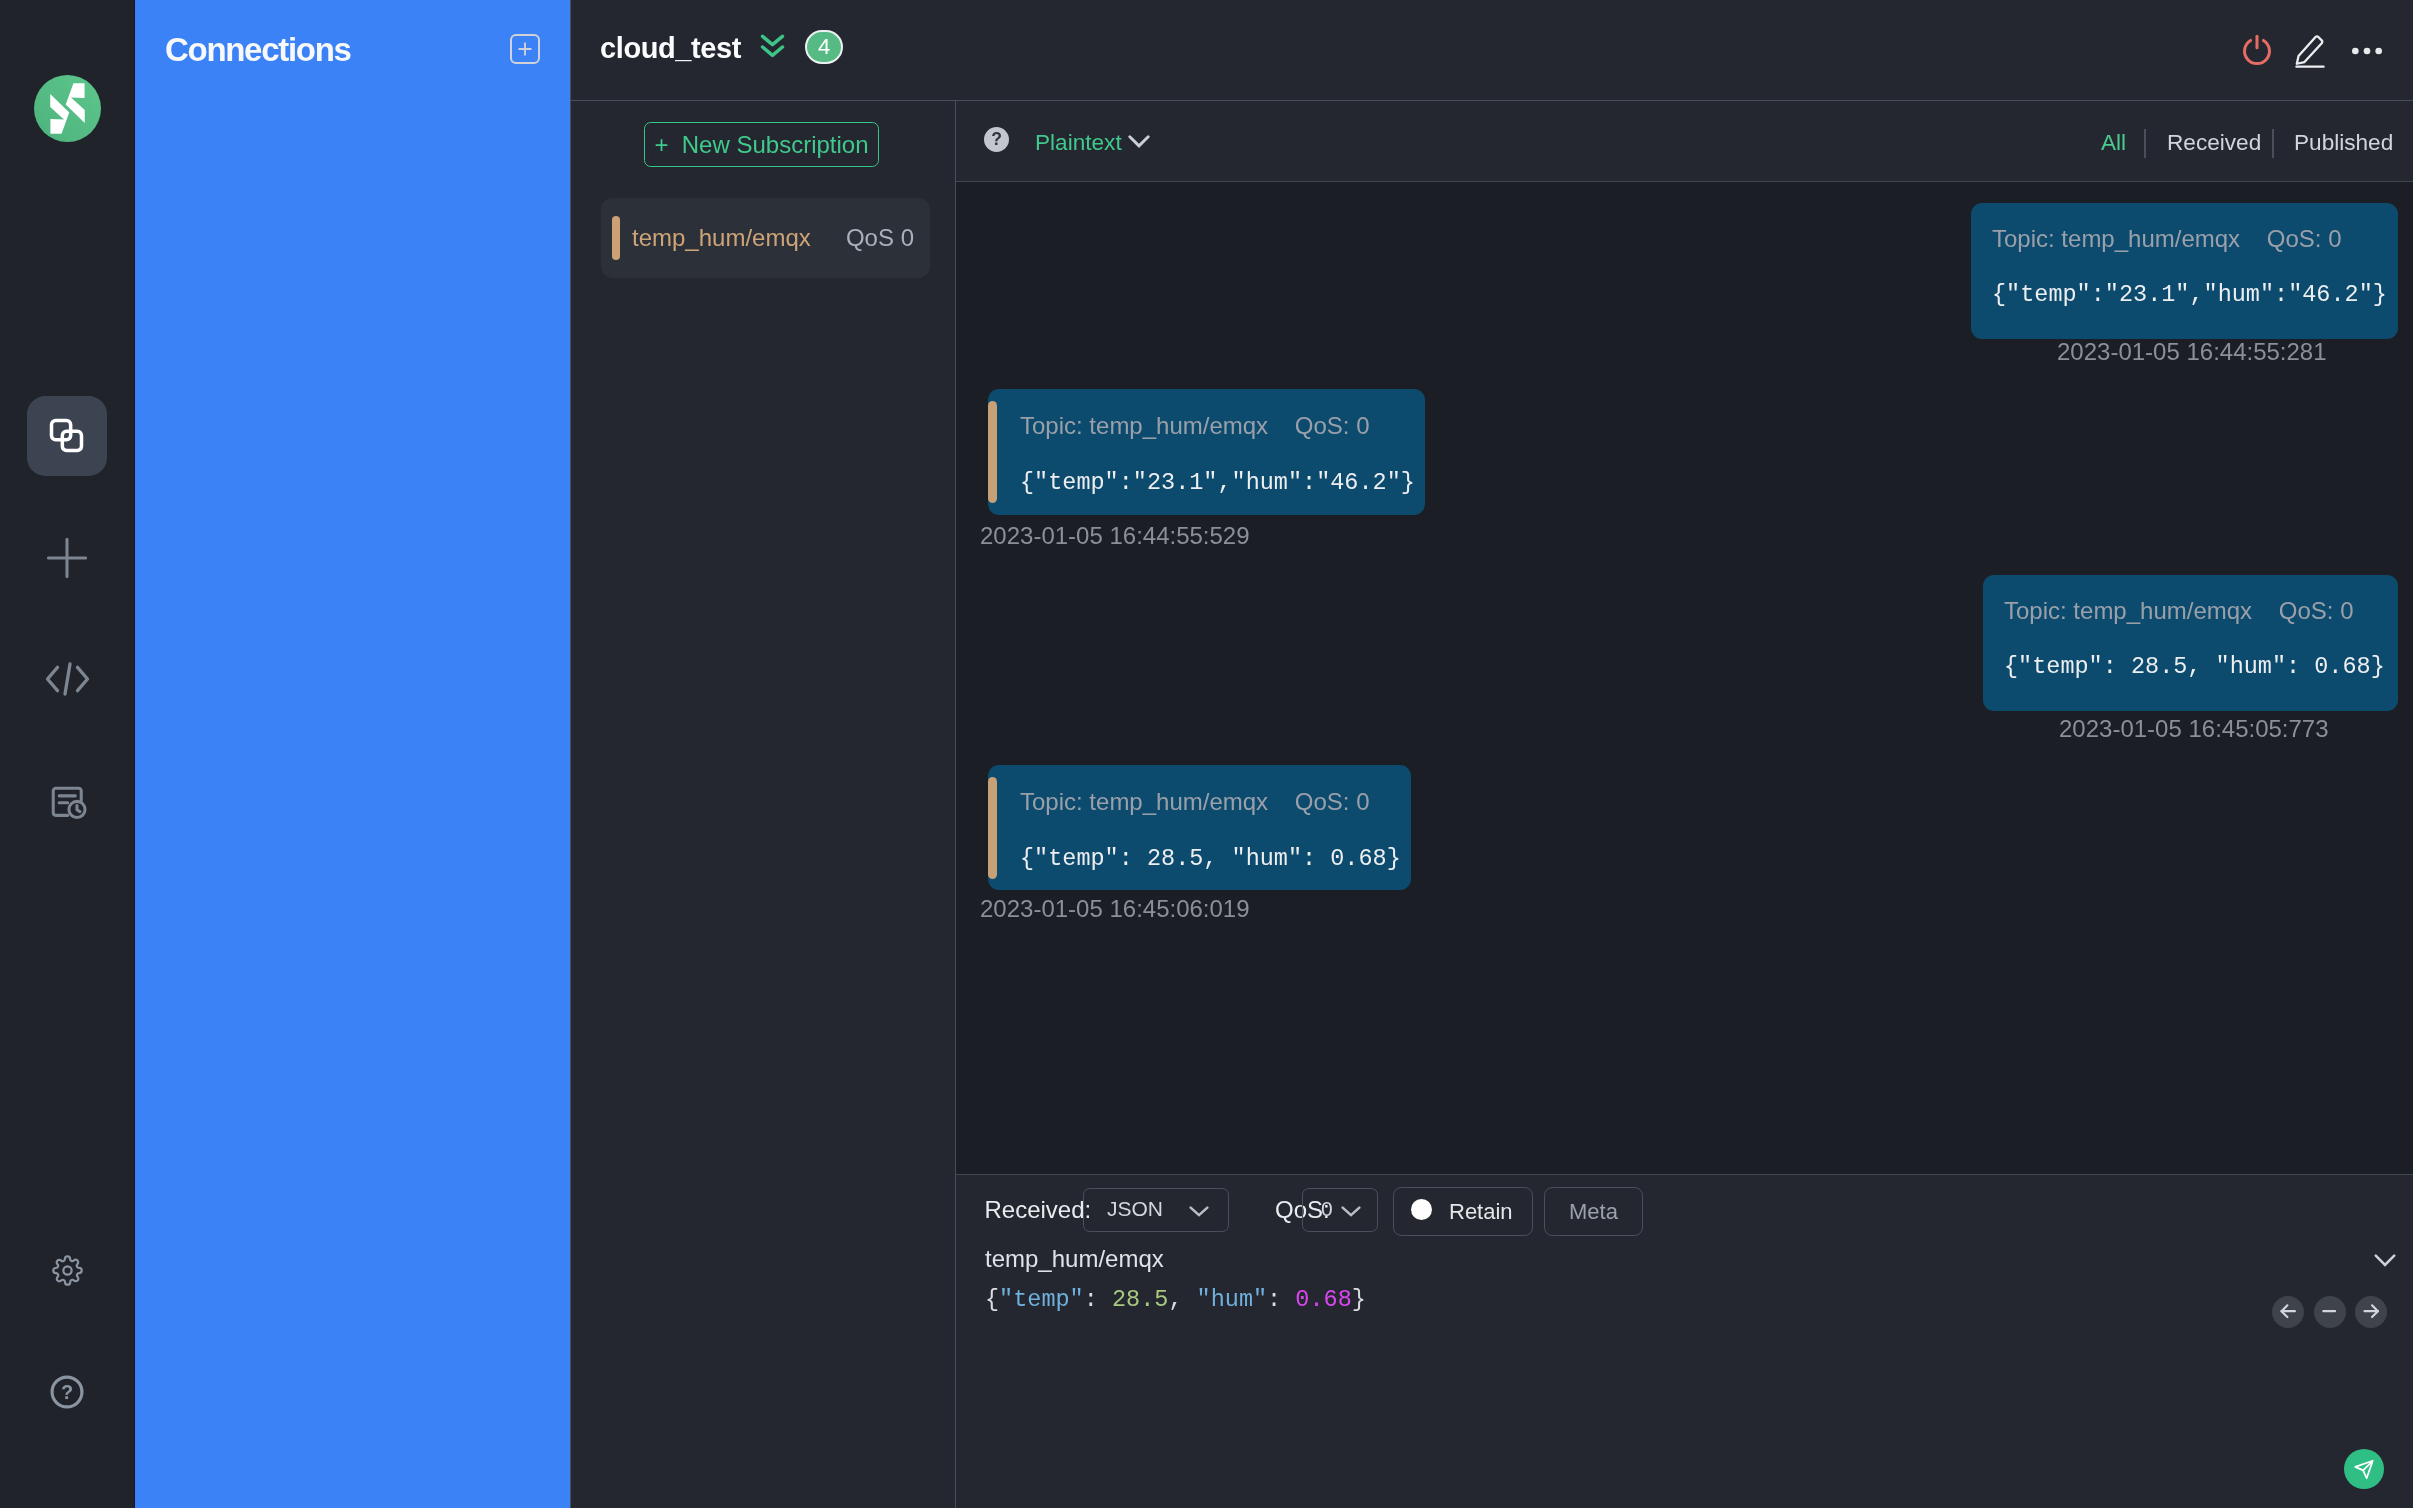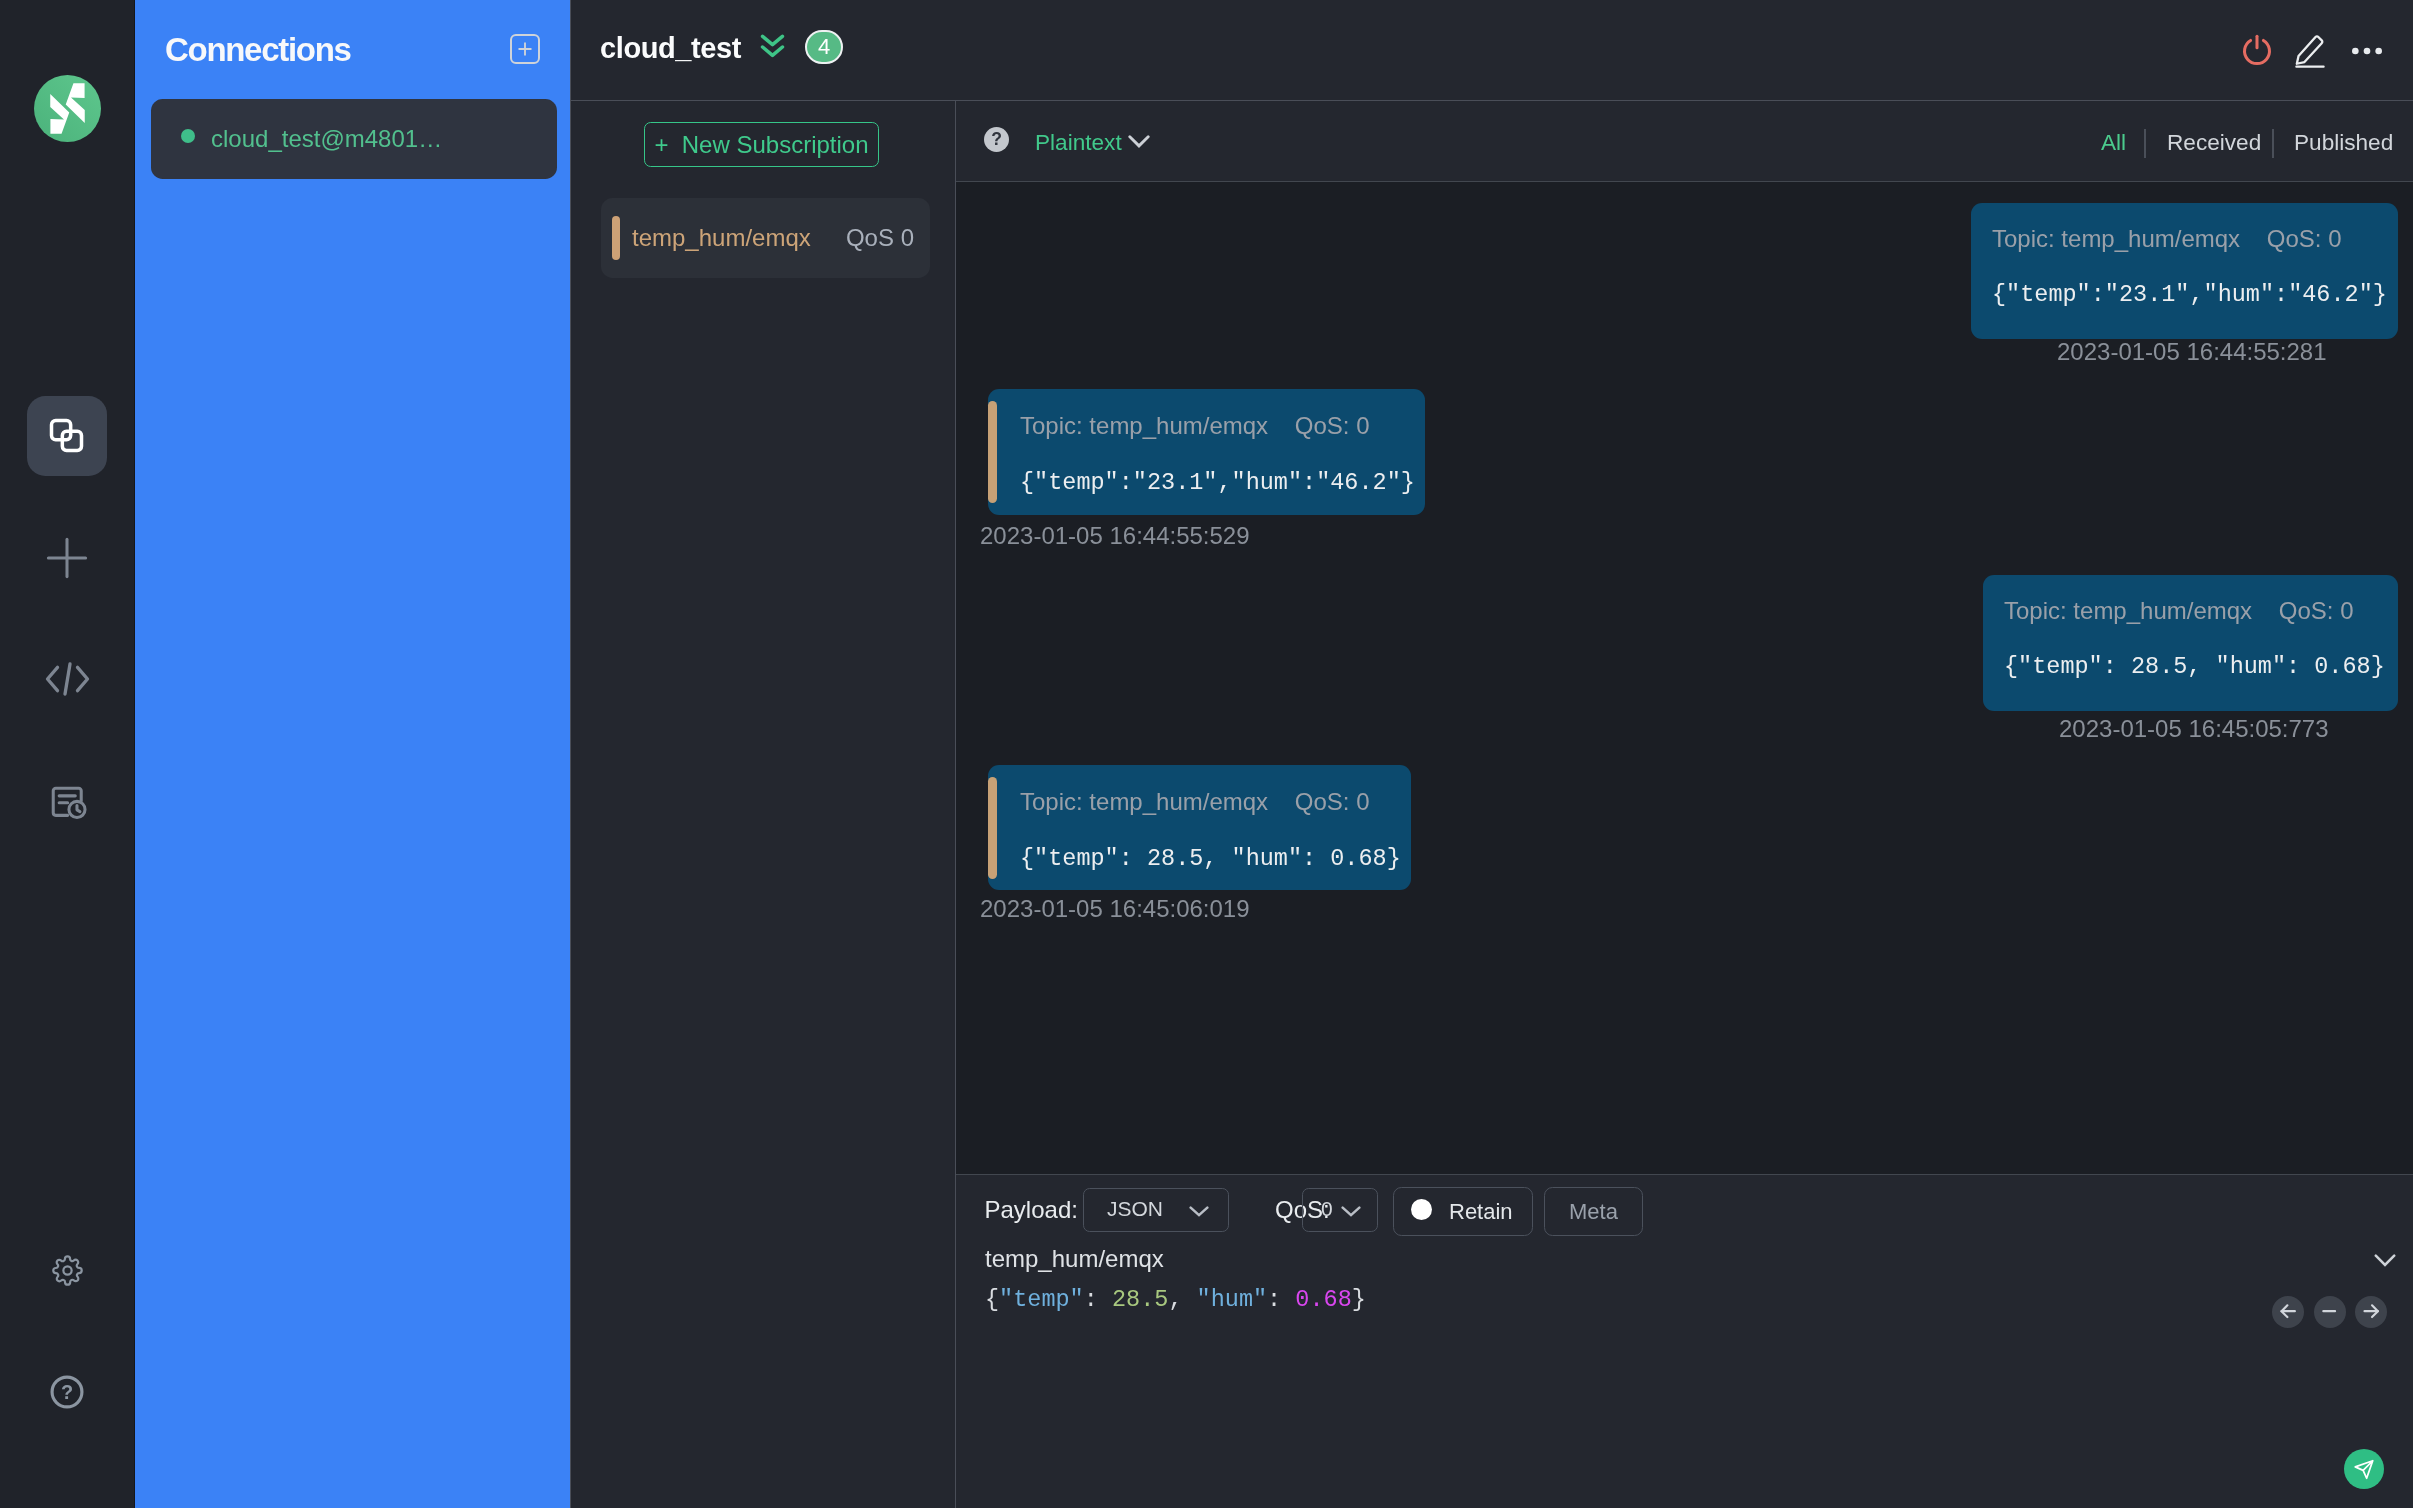--- a/index.html
+++ b/index.html
@@ -115,24 +115,20 @@
       <text x="20.5" y="28.5" text-anchor="middle" fill="#8b95a1" font-size="24" font-weight="700" font-family="Liberation Sans">?</text>
     </svg>
   </div>
 
   <div class="abs" id="connpanel">
     <div class="abs" id="conntitle">Connections</div>
     <svg class="abs" id="connplus" viewBox="0 0 36 36">
       <line x1="18" y1="9" x2="18" y2="27" stroke="#cfd3d9" stroke-width="2.6"></line>
       <line x1="9" y1="18" x2="27" y2="18" stroke="#cfd3d9" stroke-width="2.6"></line>
     </svg>
-    <div class="abs" id="conncard">
-      <div class="abs" id="conndot"></div>
-      <div class="abs" id="conntext">cloud_test@m4801…</div>
-    </div>
   </div>
 
   <div class="abs" id="subcol">
     <div class="abs" id="newsub">+&nbsp;&nbsp;New Subscription</div>
     <div class="abs" id="subcard">
       <div class="abs" id="subaccent"></div>
       <div class="abs" id="subtopic">temp_hum/emqx</div>
       <div class="abs" id="subqos">QoS 0</div>
     </div>
   </div>
@@ -192,21 +188,21 @@
   <div class="abs ts tsr" style="left:2059px; top:715px; width:335px;">2023-01-05 16:45:05:773</div>
 
   <div class="abs bubble" style="left:978px; top:765px; width:423px; height:125px;">
     <div class="accent"></div>
     <div class="brow1" style="left:32px; top:22.6px;">Topic: temp_hum/emqx&nbsp;&nbsp;&nbsp;&nbsp;QoS: 0</div>
     <div class="brow2" style="left:32px; top:80px;">{"temp": 28.5, "hum": 0.68}</div>
   </div>
   <div class="abs ts" style="left:980px; top:895px;">2023-01-05 16:45:06:019</div>
 
   <div class="abs" id="pub">
-    <div class="abs plabel" style="left:28.5px; top:21px;">Payload:</div>
+    <div class="abs plabel" style="left:28.5px; top:21px;">Received:</div>
     <div class="abs pselect" style="left:127px; top:12.6px; width:146px;"></div>
     <div class="abs seltext" style="left:151px; top:22px;">JSON</div>
     <svg class="abs" style="left:233px; top:31px;" width="20" height="11.7" viewBox="0 0 24 14" fill="none" stroke="#b9bec6" stroke-width="3" stroke-linecap="round">
         <polyline points="2,2 12,11 22,2"></polyline>
       </svg>
     <div class="abs plabel" style="left:287px; top:21px;margin-left:32px;">QoS:</div>
     <div class="abs pselect" style="left:346px; top:12.6px; width:76px;"></div>
     <div class="abs seltext" style="left:365px; top:22px;">0</div>
     <svg class="abs" style="left:385px; top:31px;" width="20" height="11.7" viewBox="0 0 24 14" fill="none" stroke="#b9bec6" stroke-width="3" stroke-linecap="round">
         <polyline points="2,2 12,11 22,2"></polyline>

